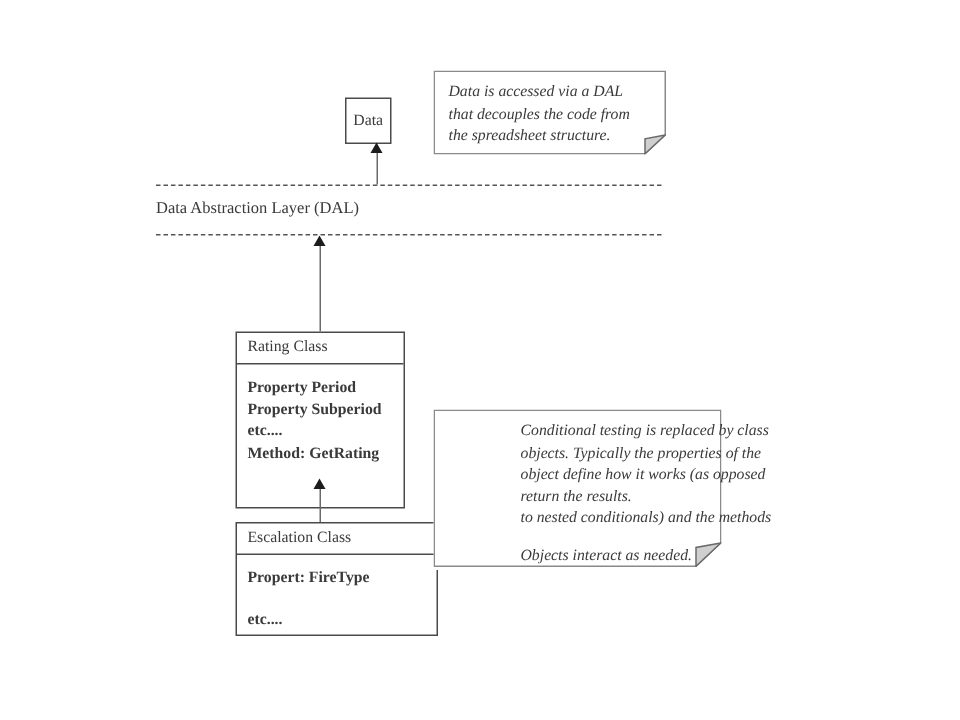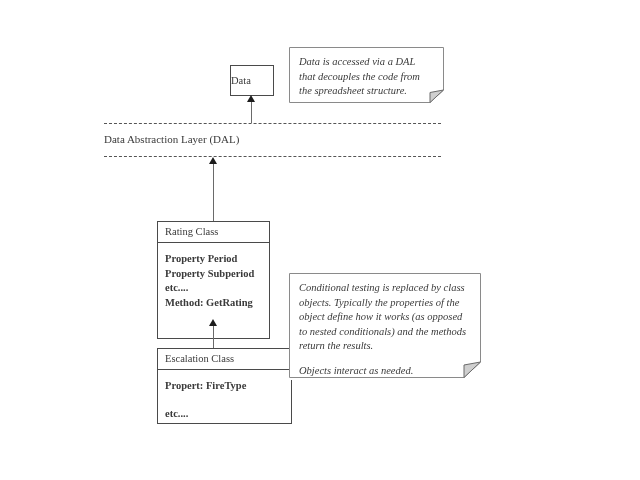--- a/index.html
+++ b/index.html
@@ -47,25 +47,25 @@
     white-space: nowrap;
   }
   .box-body .member.gap {
     margin-top: 13px;
   }
 
   
   #data-box {
     left: 230px;
     top: 65px;
-    width: 44px;
+    width: 31px;
     height: 31px;
     display: flex;
     align-items: center;
-    justify-content: flex-start;
+    justify-content: center;
   }
   #data-box .data-label {
     font-size: 10.5px;
     color: #3a3a3a;
   }
 
   #rating-box {
     left: 157px;
     top: 221px;
     width: 113px;
@@ -153,20 +153,21 @@
     left: 289px;
     top: 47px;
     width: 155px;
     height: 56px;
   }
   #note-class {
     left: 289px;
     top: 273px;
     width: 192px;
     height: 107px;
+    padding-left: 48px;
   }
 </style>
 </head>
 <body>
 
 <div id="canvas">
 
   <div class="box" id="data-box">
     <span class="data-label">Data</span>
   </div>
@@ -218,20 +219,20 @@
 
   <div class="note" id="note-class">
     <svg class="note-shape" viewBox="0 0 192 105" preserveAspectRatio="none">
       <path d="M0.5,0.5 L191.5,0.5 L191.5,89 L175,104.5 L0.5,104.5 Z" fill="#ffffff" stroke="#8a8a8a" stroke-width="1"></path>
       <path d="M191.5,89 L175,92 L175,104.5 Z" fill="#cfcfcf" stroke="#6a6a6a" stroke-width="1"></path>
     </svg>
     <div class="note-text">
       <div class="note-line">Conditional testing is replaced by class</div>
       <div class="note-line">objects. Typically the properties of the</div>
       <div class="note-line">object define how it works (as opposed</div>
+      <div class="note-line">return the results.</div>
       <div class="note-line">to nested conditionals) and the methods</div>
-      <div class="note-line">return the results.</div>
       <div class="note-line spacer"></div>
       <div class="note-line">Objects interact as needed.</div>
     </div>
   </div>
 
 </div>
 
 </body></html>

